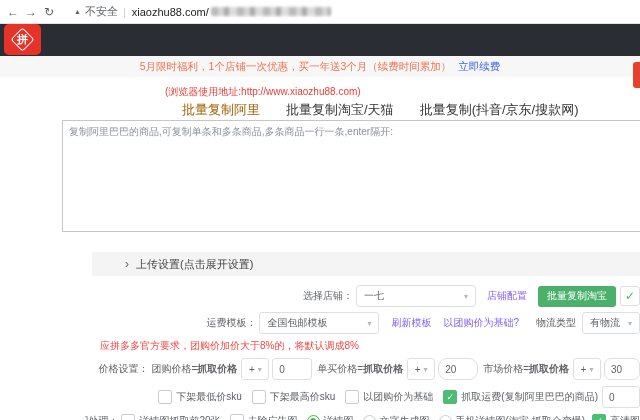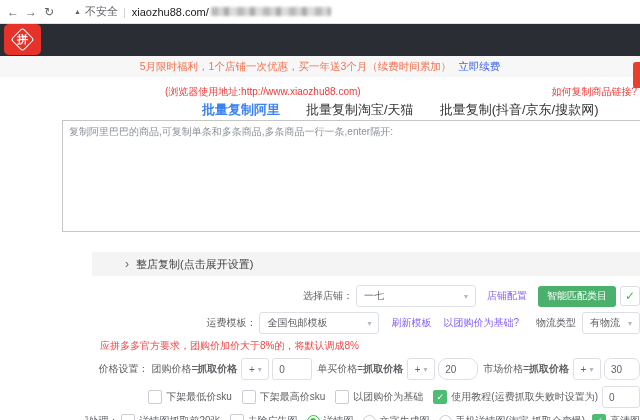--- a/index.html
+++ b/index.html
@@ -45,21 +45,21 @@
 
   .red-tag { position:absolute; top:62px; right:0; width:7px; height:26px; background:#e8402f;
     border-radius:3px 0 0 3px; cursor:pointer; }
 
   
   .hint-row { position:relative; height:16px; margin-top:7px; font-size:10px; }
   .hint-center { position:absolute; left:165px; top:1px; color:#ee3a3a; }
   .hint-right { position:absolute; right:3px; top:1px; color:#ee3a3a; cursor:pointer; }
   .tabs { display:flex; padding-left:182px; gap:26px; height:20px; align-items:center; font-size:13px; color:#333; }
   .tab { cursor:pointer; white-space:nowrap; }
-  .tab.active { color:#3b82f6; font-weight:bold;margin-left:20px; }
+  .tab.active { color:#a16207; font-weight:normal; }
 
   
   .ta-wrap { margin-left:62px; width:580px; }
   textarea { width:100%; height:112px; border:1px solid #c6c6c6; resize:none; padding:4px 6px;
     font-size:10px; color:#333; font-family:"Liberation Sans","DejaVu Sans",sans-serif; outline:none; }
   textarea::placeholder { color:#8a8f99; }
 
   
   .collapse-bar { margin-left:92px; margin-top:16px; width:548px; height:24px; background:#f4f4f4;
     display:flex; align-items:center; padding-left:33px; font-size:11px; color:#444; cursor:pointer; }
@@ -128,48 +128,47 @@
 
   <div class="notice">
     <span class="promo">5月限时福利，1个店铺一次优惠，买一年送3个月（续费时间累加）</span>
     <span class="renew">立即续费</span>
   </div>
 
   <div class="red-tag"></div>
 
   <div class="hint-row">
     <span class="hint-center">(浏览器使用地址:http://www.xiaozhu88.com)</span>
-    <span class="hint-right">如何复制商品链接?</span>
   </div>
 
   <div class="tabs">
     <span class="tab active">批量复制阿里</span>
     <span class="tab">批量复制淘宝/天猫</span>
     <span class="tab">批量复制(抖音/京东/搜款网)</span>
   </div>
 
   <div class="ta-wrap">
     <textarea placeholder="复制阿里巴巴的商品,可复制单条和多条商品,多条商品一行一条,enter隔开:" style=""></textarea>
   </div>
 
   <div class="collapse-bar">
     <span class="chev">›</span>
-    <span>整店复制(点击展开设置)</span>
+    <span>上传设置(点击展开设置)</span>
   </div>
 
   <div class="form">
 
     <div class="row">
       <span class="lbl">选择店铺：</span>
       <div class="sel w-shop">
         <span>一七</span>
         <span class="caret">▾</span>
       </div>
       <span class="plink" style="margin-left:11px">店铺配置</span>
-      <button class="btn-green" style="margin-left:11px">智能匹配类目</button>
+      <button class="btn-green" style="margin-left:11px">批量复制淘宝</button>
       <span class="match-check">
         <span>✓</span>
       </span>
     </div>
 
     <div class="row mt">
       <span class="lbl">运费模板：</span>
       <div class="sel w-shop">
         <span>全国包邮模板</span>
         <span class="caret">▾</span>
@@ -220,21 +219,21 @@
         <span>下架最高价sku</span>
       </label>
       <label class="cb">
         <span class="cb-box"></span>
         <span>以团购价为基础</span>
       </label>
       <label class="cb">
         <span class="cb-box checked">
           <span>✓</span>
         </span>
-        <span>使用教程(运费抓取失败时设置为)</span>
+        <span>抓取运费(复制阿里巴巴的商品)</span>
       </label>
       <input class="inp w38" style="margin-left: 4px;" value="0">
     </div>
 
     <div class="row mt2">
       <span class="lbl" style="width:62px;min-width:62px">详情图处理：</span>
       <label class="cb">
         <span class="cb-box"></span>
         <span>详情图抓取前20张</span>
       </label>

